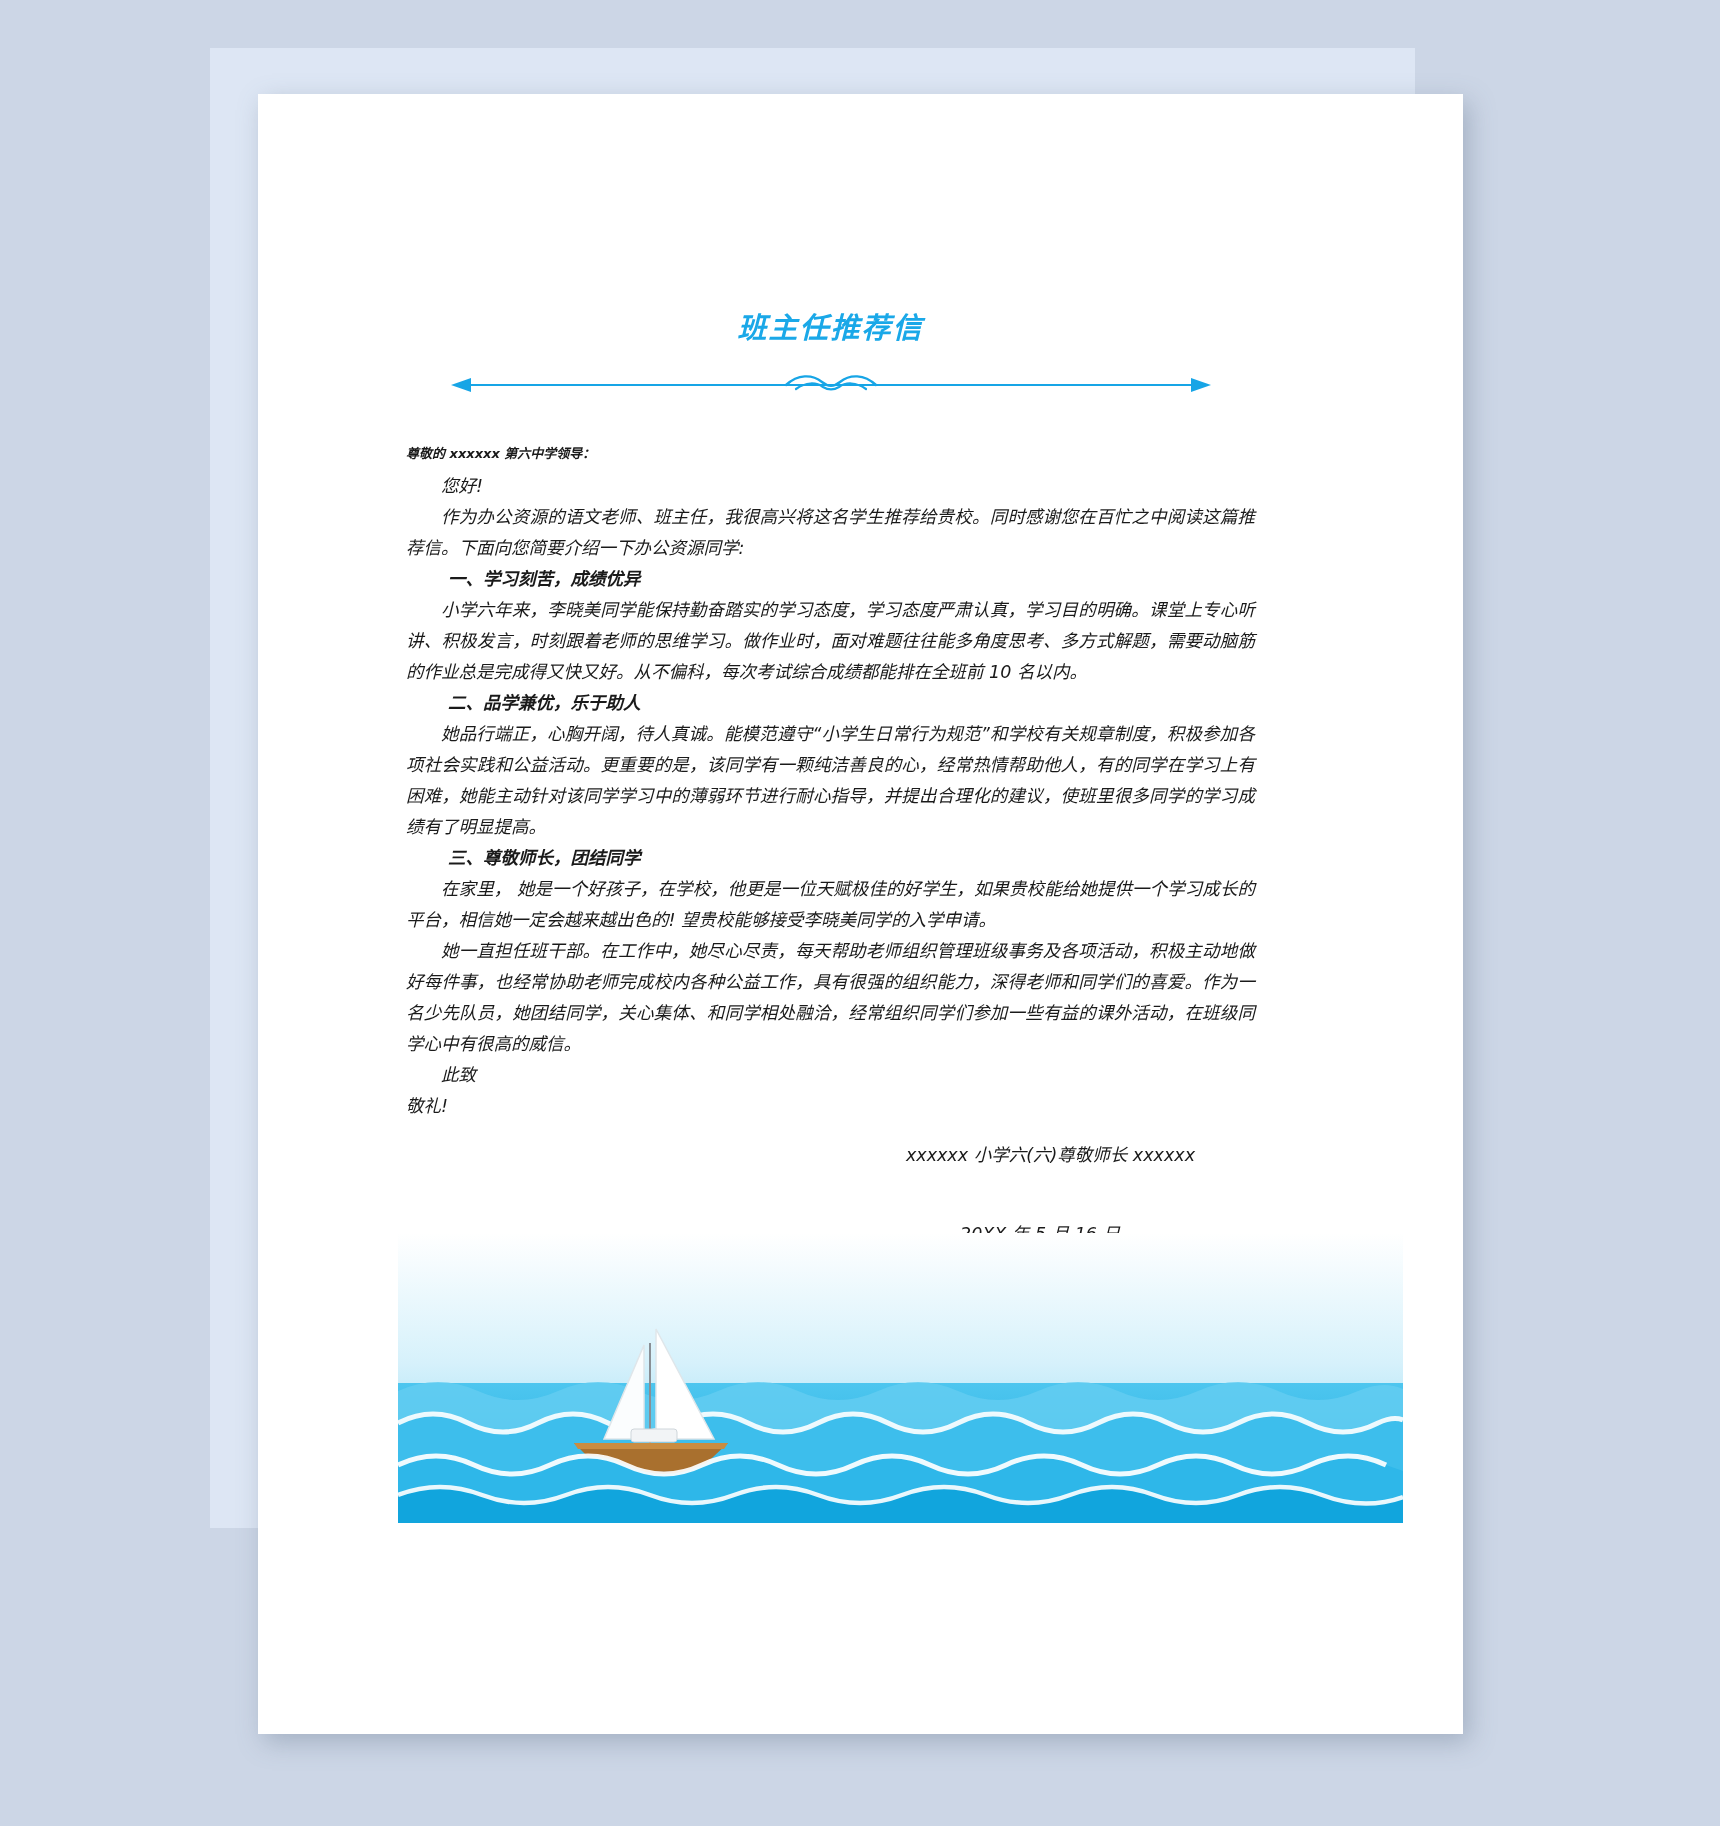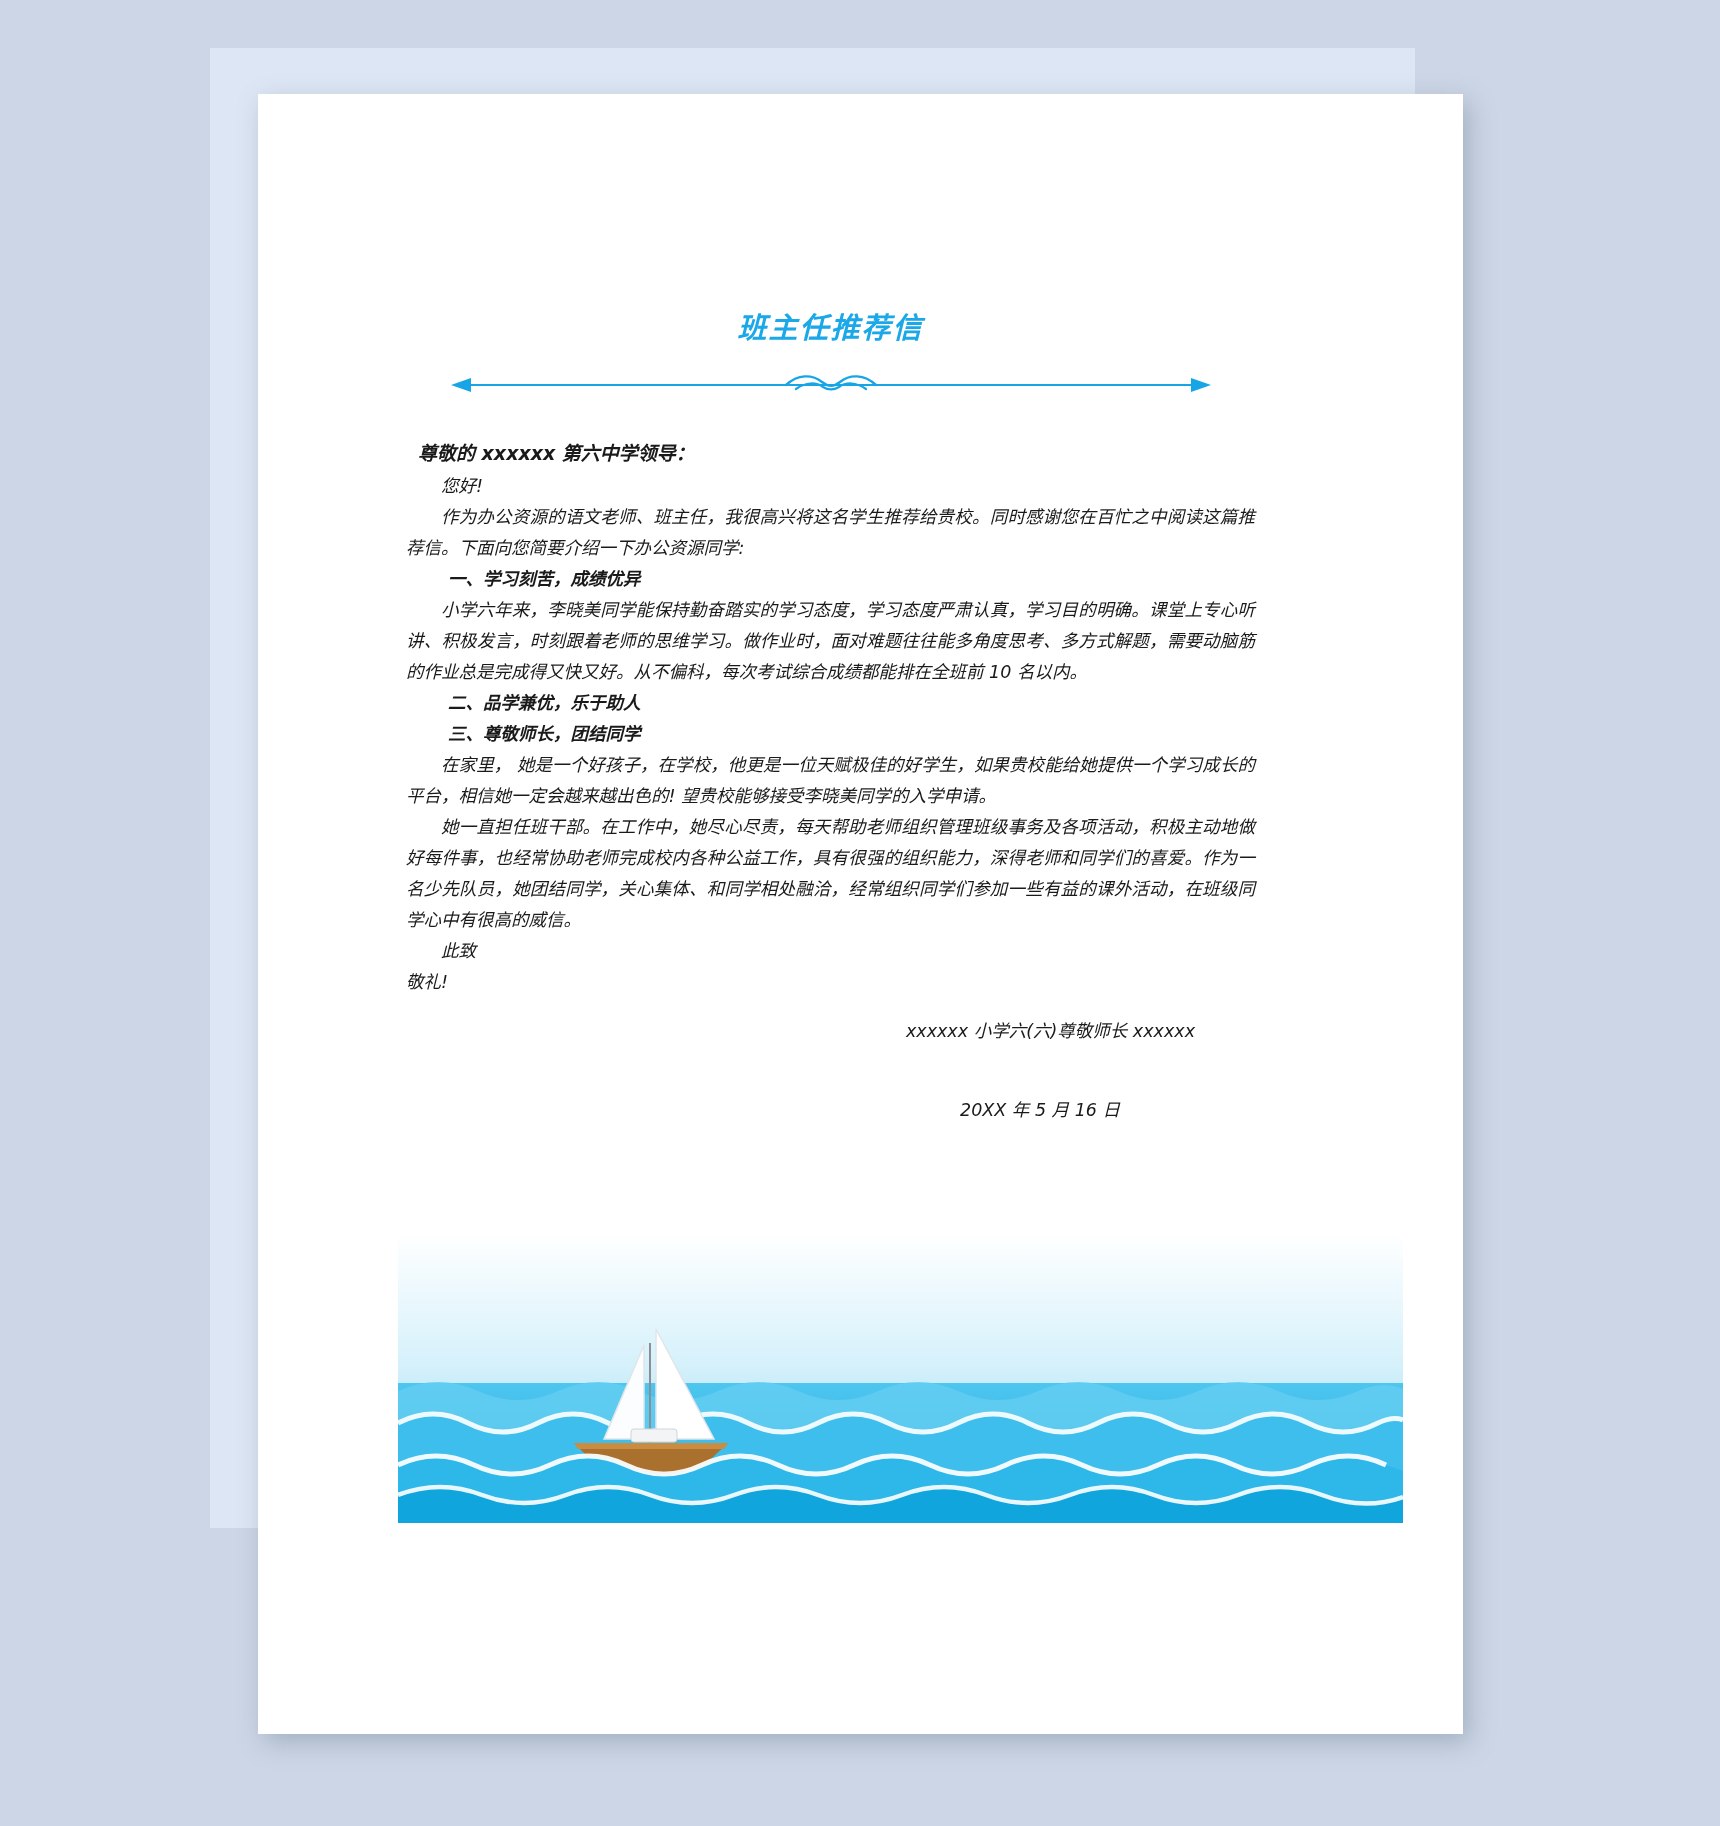--- a/index.html
+++ b/index.html
@@ -103,22 +103,22 @@
   #letter {
     margin: 40px 78px 0 78px;
     color: #1a1a1a;
     font-size: 17.5px;
     line-height: 31px;
     text-align: justify;
     font-family: "DejaVu Sans", "Liberation Sans", sans-serif;
   }
   #letter .salutation {
     font-weight: bold;
-    font-size: 19px;
-    margin: 0 0 2px 12px;
+    font-size: 13px;
+    margin: 0 0 2px 0;
   }
   #letter p {
     margin: 0;
     text-indent: 2em;
   }
   #letter p.heading {
     font-weight: bold;
     text-indent: 2.4em;
   }
   #letter p.noindent {
@@ -176,20 +176,21 @@
       </div>
     </div>
 
     <div id="letter">
       <div class="salutation">尊敬的 xxxxxx 第六中学领导：</div>
       <p>您好!</p>
       <p>作为办公资源的语文老师、班主任，我很高兴将这名学生推荐给贵校。同时感谢您在百忙之中阅读这篇推荐信。下面向您简要介绍一下办公资源同学:</p>
       <p class="heading">一、学习刻苦，成绩优异</p>
       <p>小学六年来，李晓美同学能保持勤奋踏实的学习态度，学习态度严肃认真，学习目的明确。课堂上专心听讲、积极发言，时刻跟着老师的思维学习。做作业时，面对难题往往能多角度思考、多方式解题，需要动脑筋的作业总是完成得又快又好。从不偏科，每次考试综合成绩都能排在全班前 10 名以内。</p>
       <p class="heading">二、品学兼优，乐于助人</p>
+      <p>她品行端正，心胸开阔，待人真诚。能模范遵守“小学生日常行为规范”和学校有关规章制度，积极参加各项社会实践和公益活动。更重要的是，该同学有一颗纯洁善良的心，经常热情帮助他人，有的同学在学习上有困难，她能主动针对该同学学习中的薄弱环节进行耐心指导，并提出合理化的建议，使班里很多同学的学习成绩有了明显提高。</p>
       <p class="heading">三、尊敬师长，团结同学</p>
       <p>在家里， 她是一个好孩子，在学校，他更是一位天赋极佳的好学生，如果贵校能给她提供一个学习成长的平台，相信她一定会越来越出色的! 望贵校能够接受李晓美同学的入学申请。</p>
       <p>她一直担任班干部。在工作中，她尽心尽责，每天帮助老师组织管理班级事务及各项活动，积极主动地做好每件事，也经常协助老师完成校内各种公益工作，具有很强的组织能力，深得老师和同学们的喜爱。作为一名少先队员，她团结同学，关心集体、和同学相处融洽，经常组织同学们参加一些有益的课外活动，在班级同学心中有很高的威信。</p>
       <p>此致</p>
       <p class="noindent">敬礼!</p>
     </div>
 
     <div id="signature-block">
       <div class="sig-line">xxxxxx 小学六(六)尊敬师长  xxxxxx</div>
       <div class="date-line">20XX 年 5 月 16 日</div>

